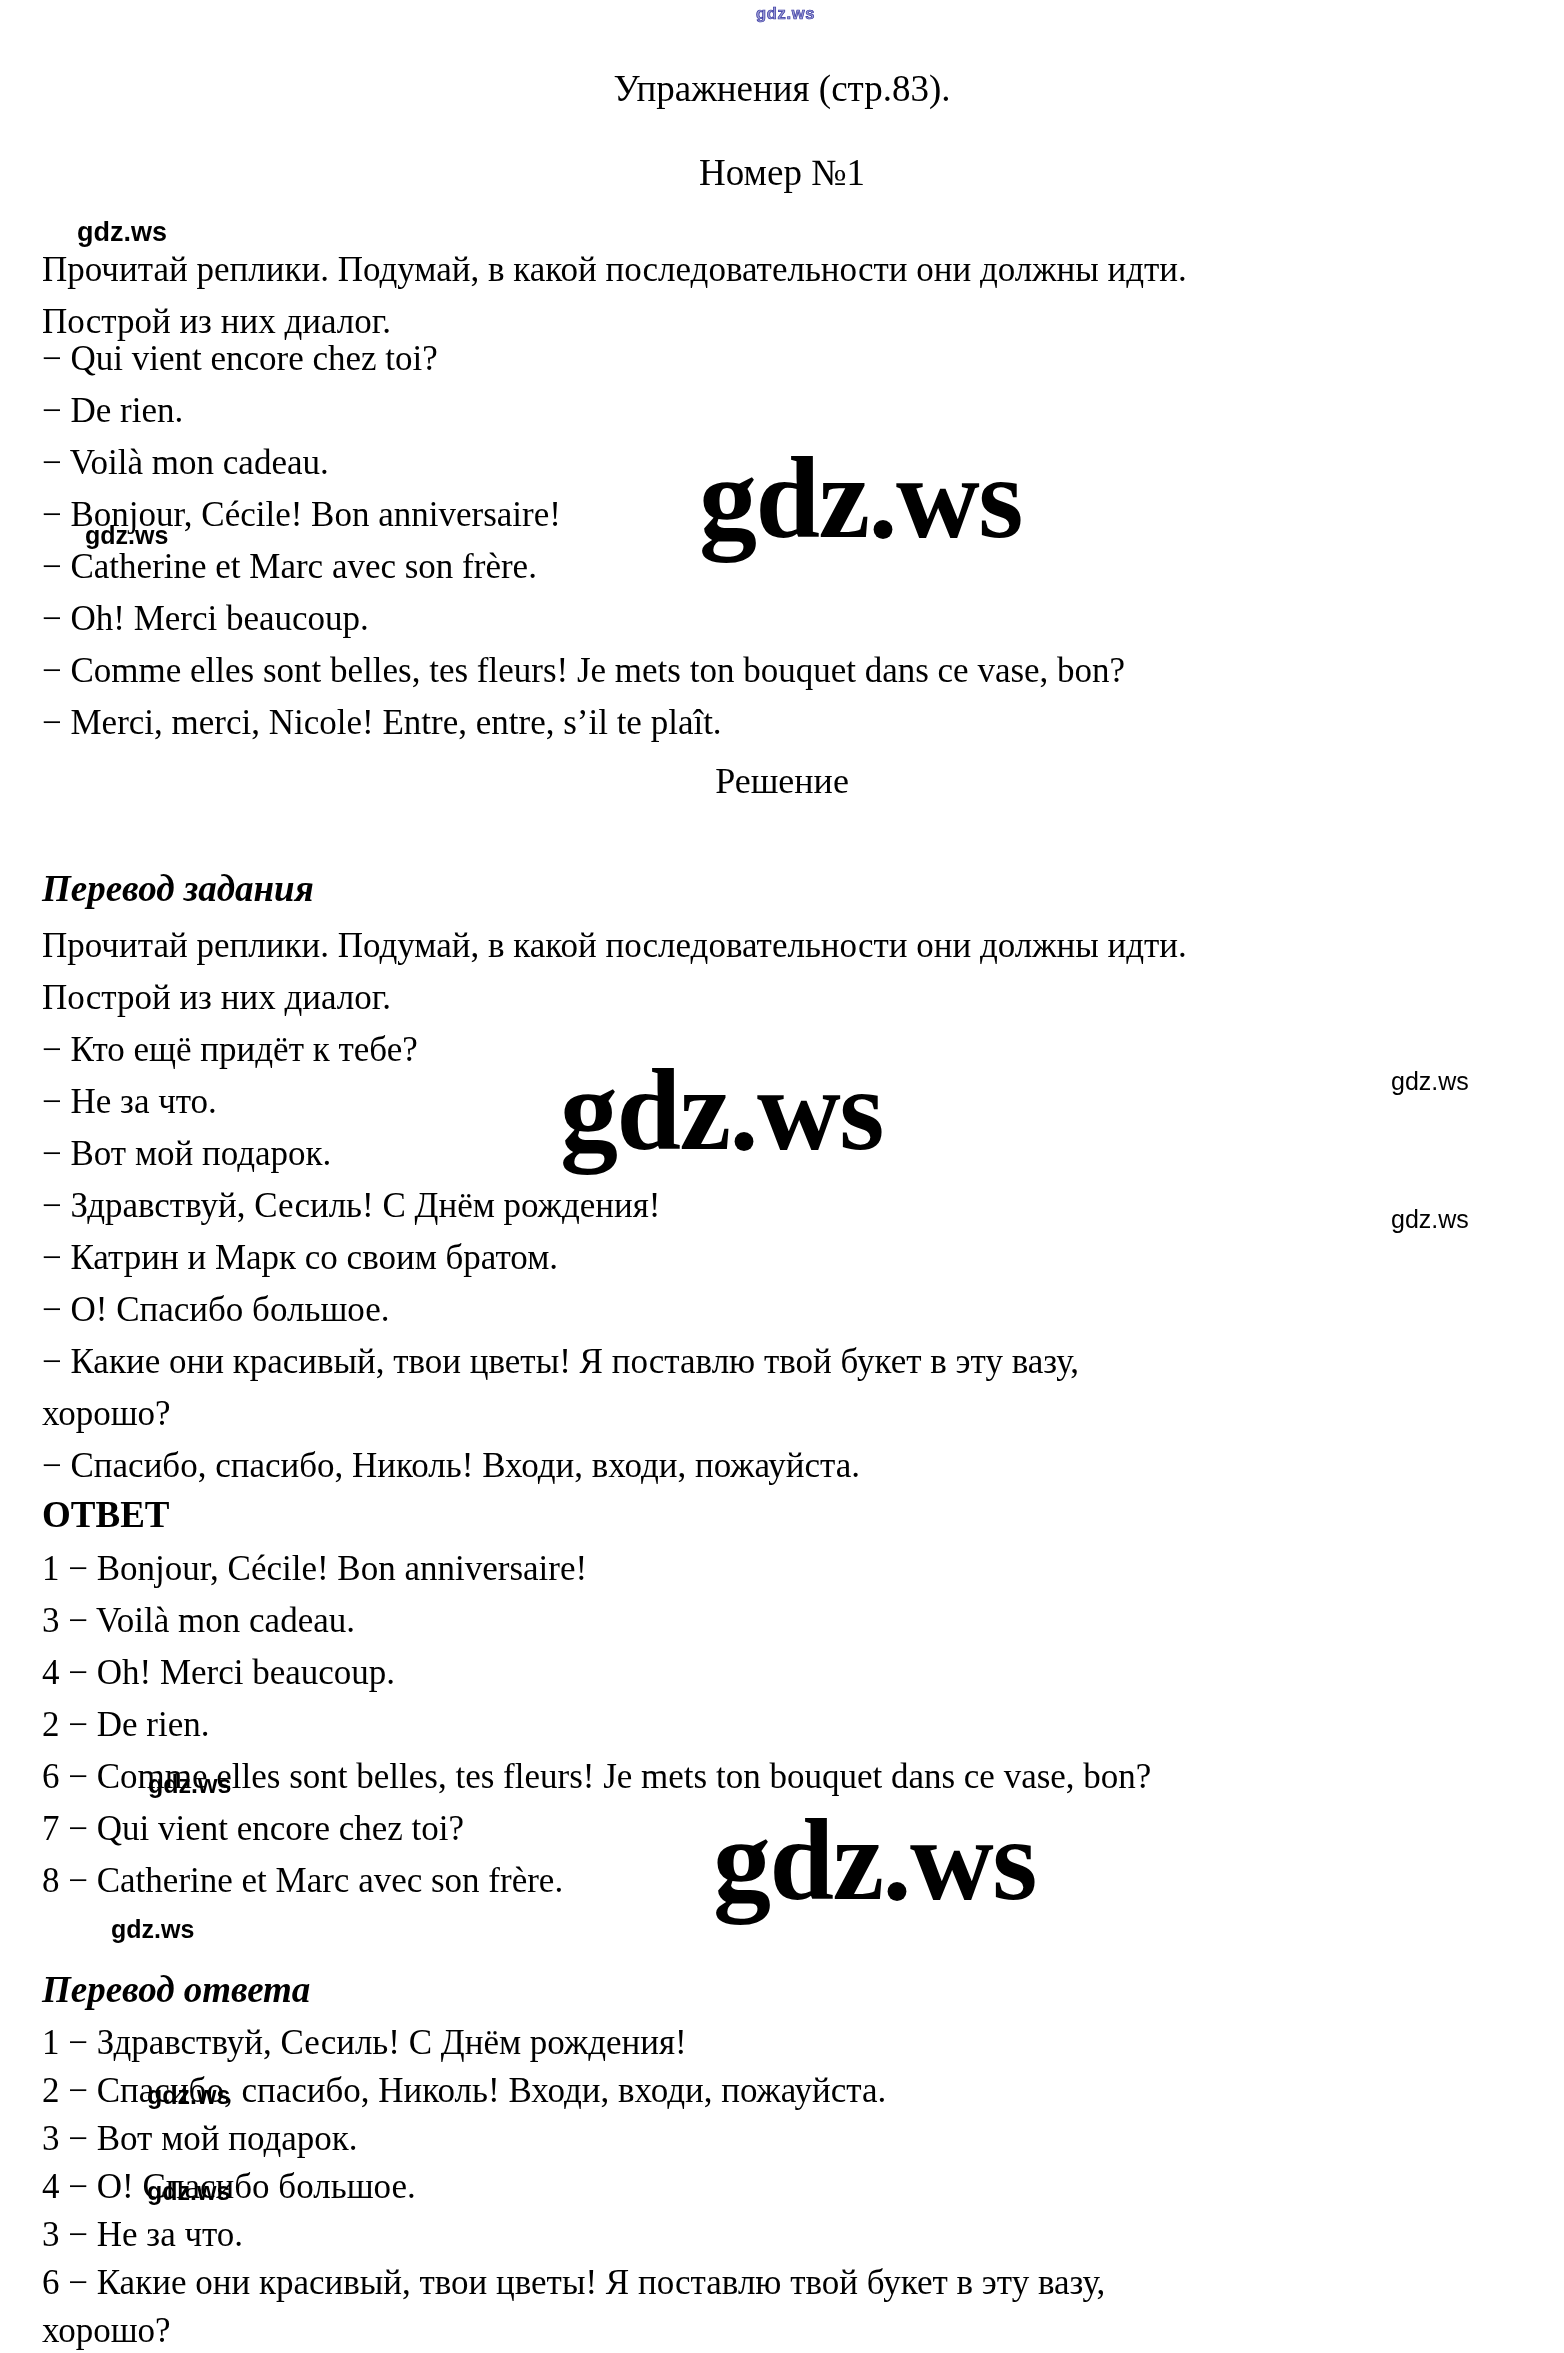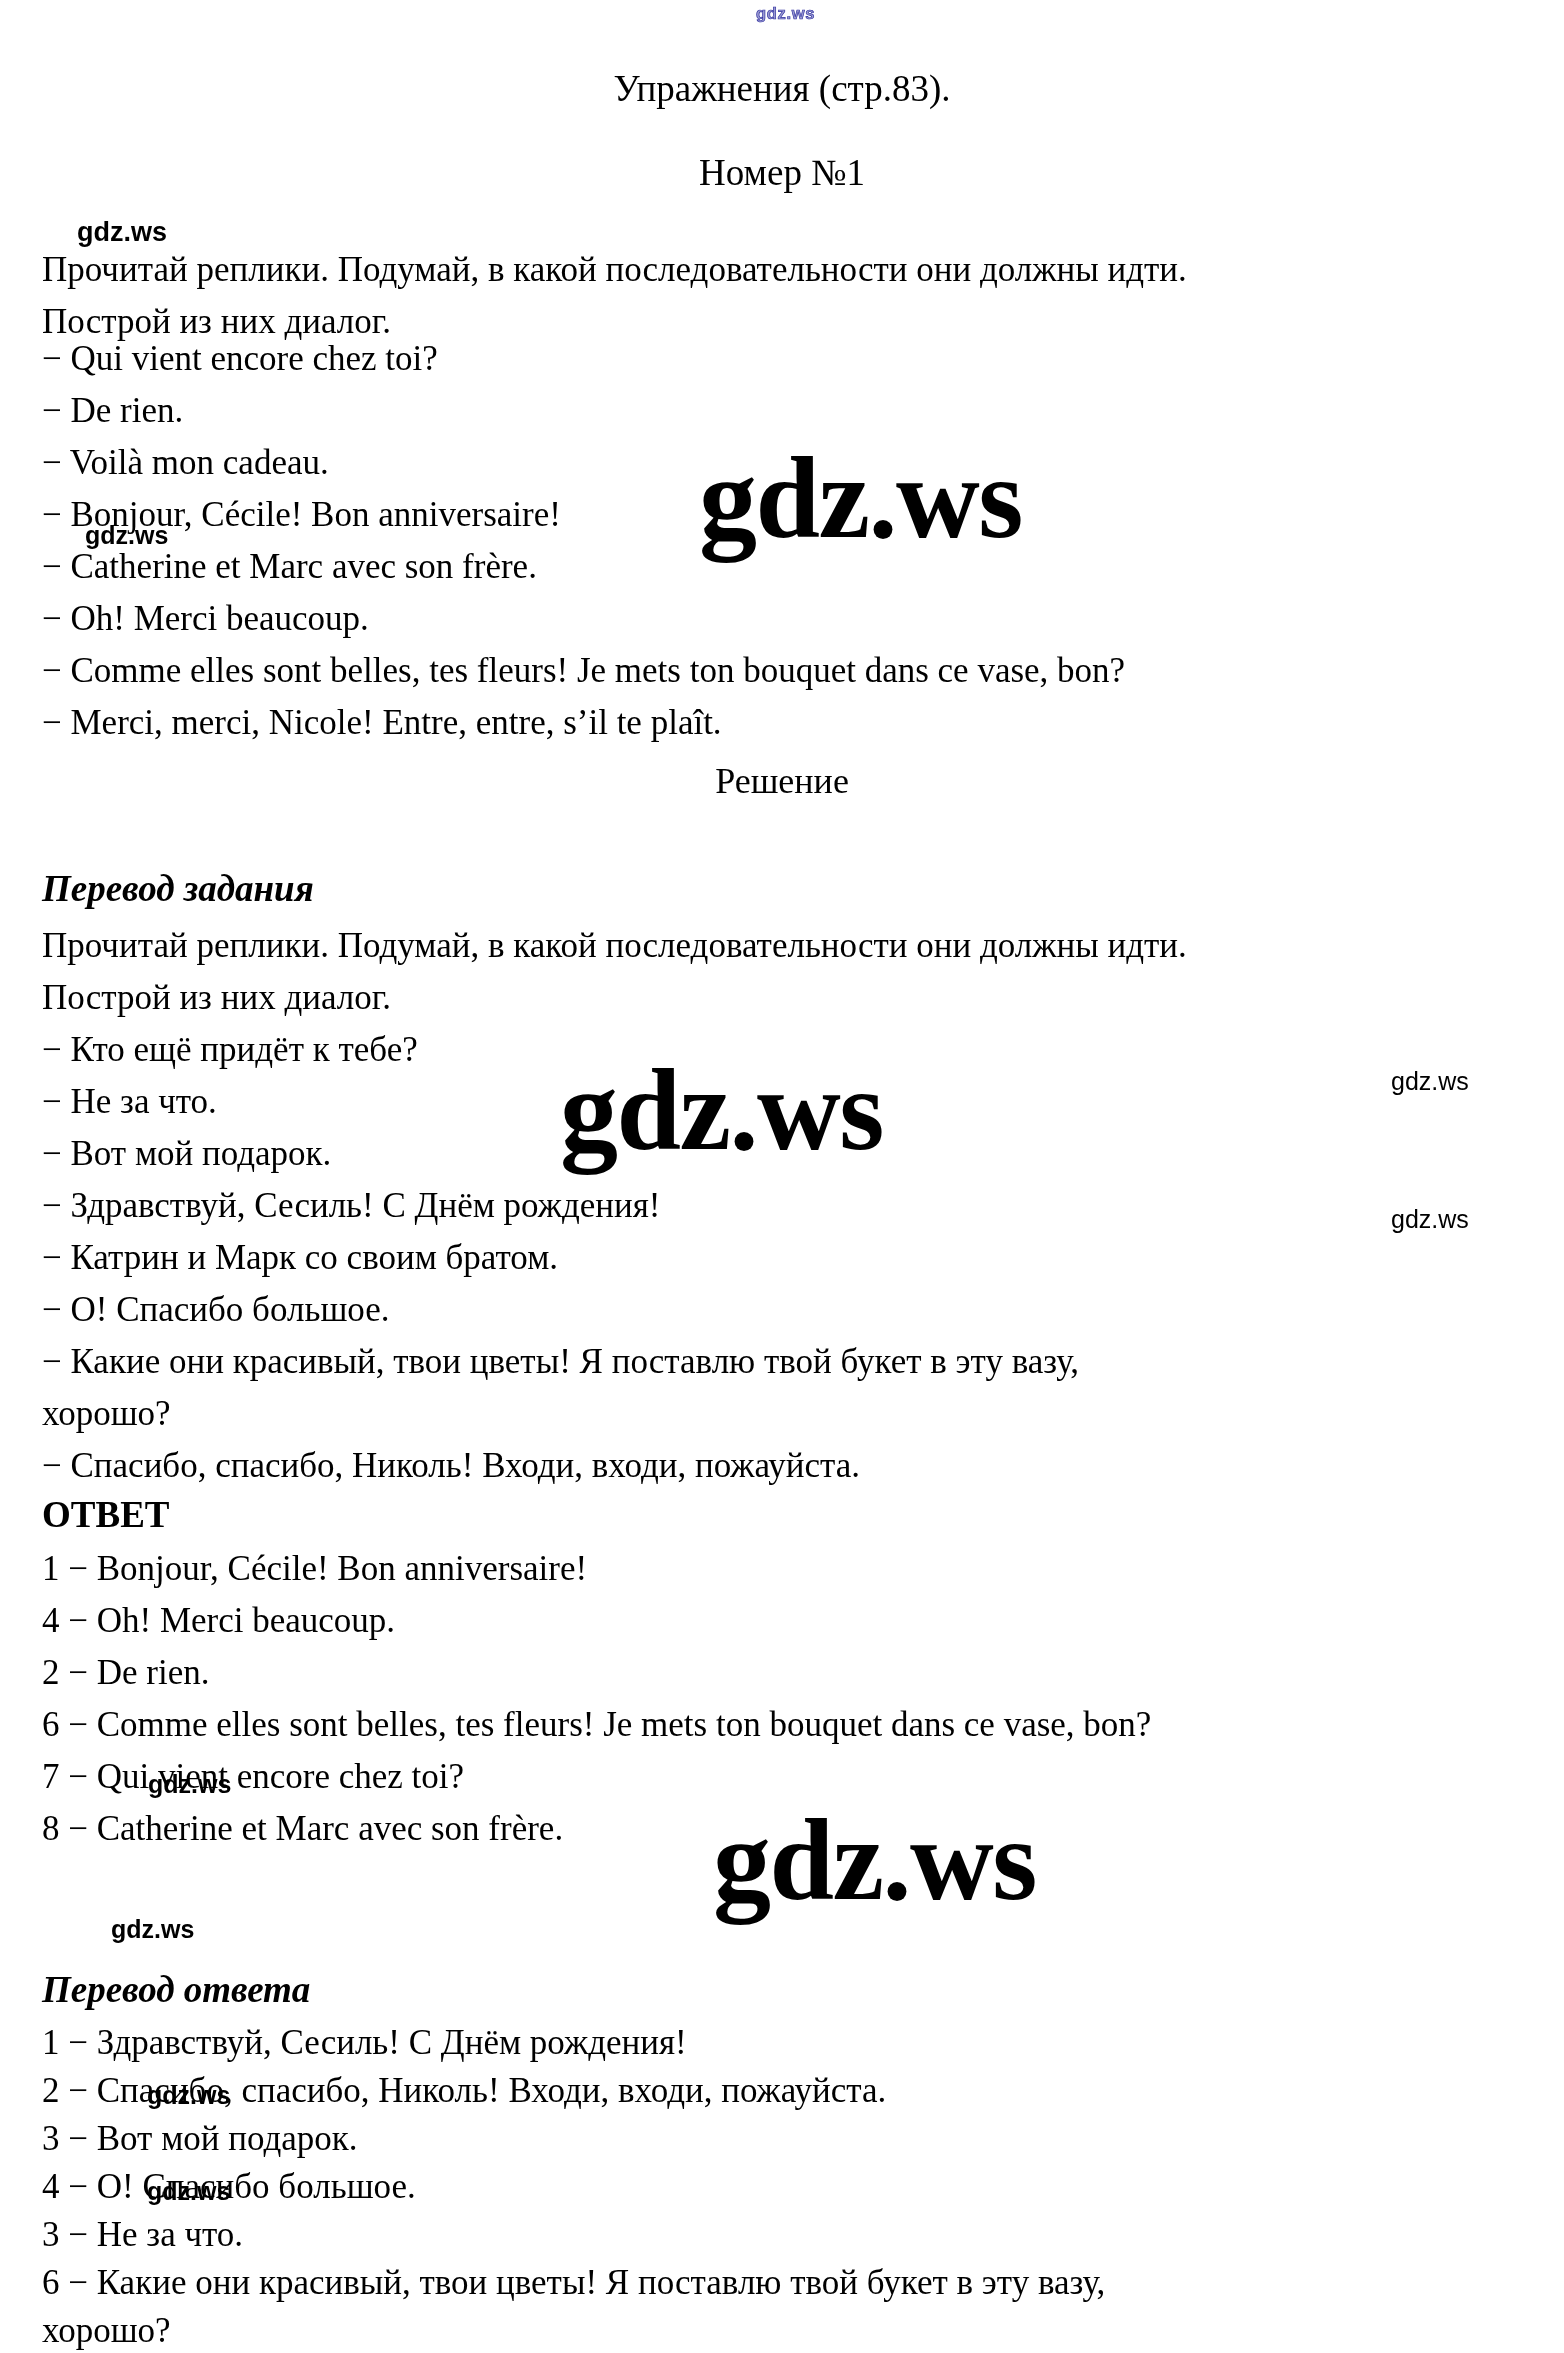--- a/index.html
+++ b/index.html
@@ -87,20 +87,21 @@
 
 <span class="wm-big" style="left:560px;top:1052px;">gdz.ws</span>
 
 <span class="wm-sm" style="left:1391px;top:1069px;font-weight:normal;">gdz.ws</span>
 <span class="wm-sm" style="left:1391px;top:1207px;font-weight:normal;">gdz.ws</span>
 
 <div class="abs left-col b" style="top:1493px;">ОТВЕТ</div>
 
 <div class="abs left-col" style="top:1543px;">
   <div class="ln">1 − Bonjour, Cécile! Bon anniversaire!</div>
+  <div class="ln">3 − Voilà mon cadeau.</div>
   <div class="ln">4 − Oh! Merci beaucoup.</div>
   <div class="ln">2 − De rien.</div>
   <div class="ln">6 − Comme elles sont belles, tes fleurs! Je mets ton bouquet dans ce vase, bon?</div>
   <div class="ln">7 − Qui vient encore chez toi?</div>
   <div class="ln">8 − Catherine et Marc avec son frère.</div>
 </div>
 
 <span class="wm-sm" style="left:148px;top:1772px;">gdz.ws</span>
 
 <span class="wm-big" style="left:713px;top:1802px;">gdz.ws</span>

